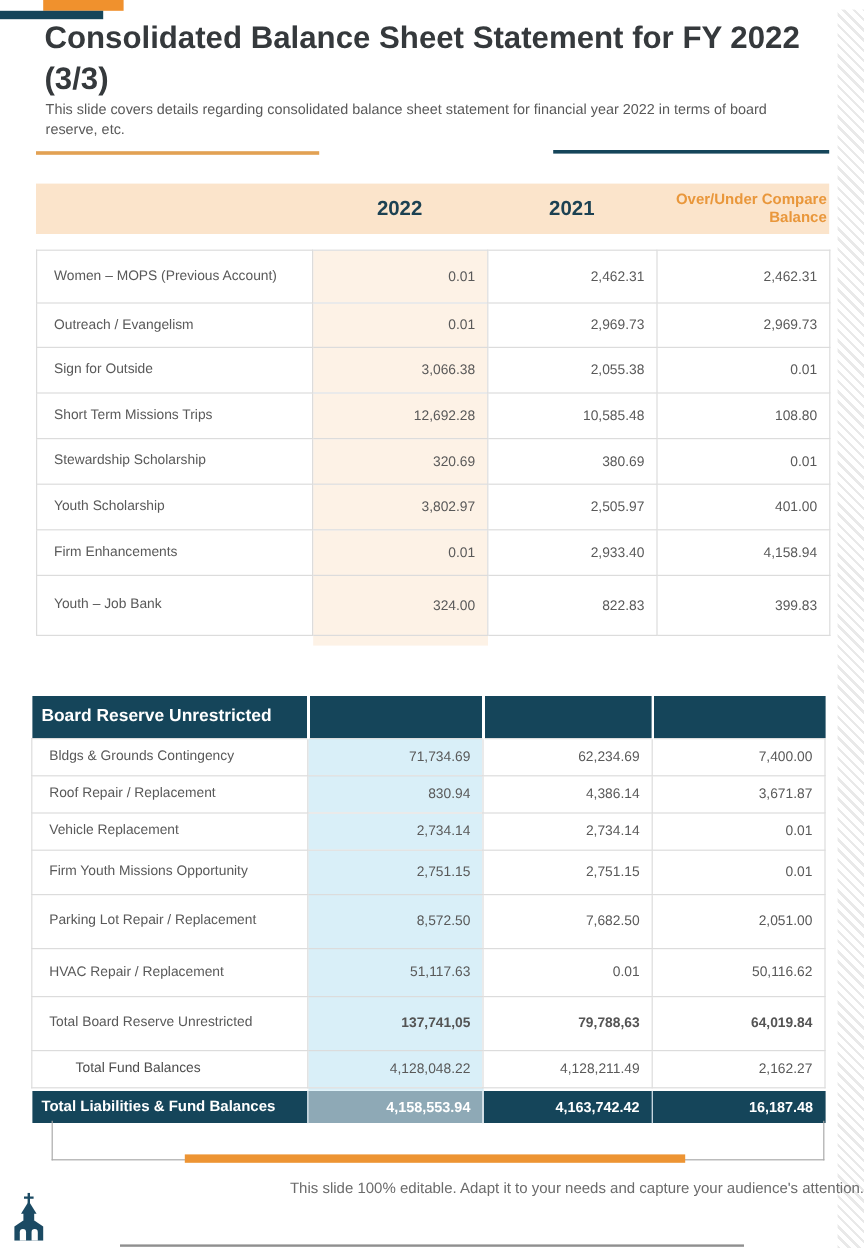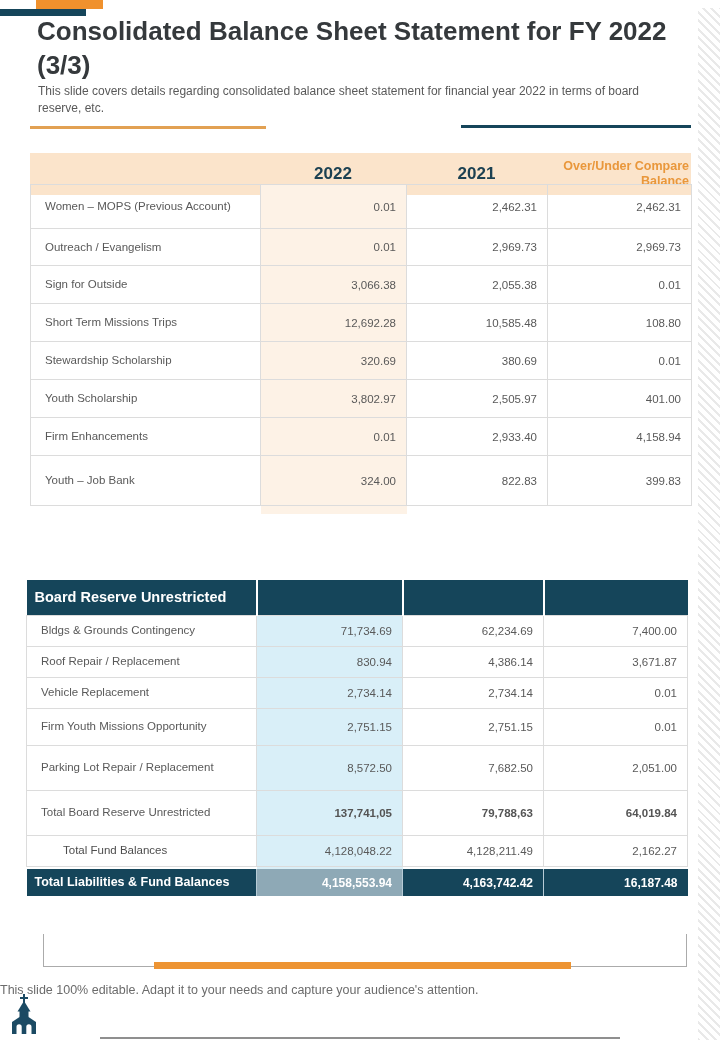--- a/index.html
+++ b/index.html
@@ -24,21 +24,21 @@
 
   
   .band { position:absolute; left:30px; top:153px; width:661px; height:42px; background:#FBE4CB;
           display:flex; align-items:center; }
   .band .sp  { width:230px; }
   .band .y22 { width:146px; text-align:center; font-size:17px; font-weight:bold; color:#1C4152; }
   .band .y21 { width:141px; text-align:center; font-size:17px; font-weight:bold; color:#1C4152; }
   .band .ou  { width:144px; text-align:right; font-size:12.5px; font-weight:bold; color:#E9973B;
                line-height:1.18; padding-right:2px; }
 
-  .t1 { position:absolute; left:30px; top:184px;border-radius:25px; }
+  .t1 { position:absolute; left:30px; top:208px;border-radius:25px; }
   .t2 { position:absolute; left:26px; top:580px; }
 
   table { border-collapse:collapse; table-layout:fixed; width:661px; font-size:11.5px; color:#595959; }
   td { border:1px solid #DCDCDC; overflow:hidden; }
   td.lbl { text-align:left; padding:3px 8px 3px 14px; line-height:1.3; }
   td.val { text-align:right; padding:3px 10px; }
   .t1 td.c22 { background:#FDF2E6; }
   .t2 td.c22 { background:#D9EFF8; }
 
   tr.h44{height:44px} tr.h38{height:38px} tr.h50{height:50px} tr.h41{height:41px} tr.h31{height:31px} tr.h37{height:37px} tr.h45{height:45px}
@@ -61,21 +61,21 @@
                  border-left:1px solid #B7CBD6; font-size:12px; }
   tr.dtotal td:first-child { border-left:none; font-size:12.5px; padding-left:8px; }
   tr.dtotal td.c22 { background:#8EA9B6 !important; }
 
   .bottom-box { position:absolute; left:43px; top:934px; width:644px; height:33px;
                 border:1px solid #ABABAB; border-top:none; }
   .thick-orange { position:absolute; left:154px; top:962px; width:417px; height:7px; background:#ED9433; }
 
   .church { position:absolute; left:8px; top:994px; }
 
-  .footer { position:absolute; left:0; top:983px; width:720px; text-align:left;
+  .footer { position:absolute; left:0; top:983px; width:720px; text-align:right;
             font-size:12.5px; color:#6b6b6b; }
   .bottom-line { position:absolute; left:100px; top:1037px; width:520px; height:2px; background:#8f8f8f; }
 </style>
 </head>
 <body>
 
 <div class="slide">
 
   <div class="decor-orange"></div>
   <div class="decor-teal"></div>
@@ -199,20 +199,26 @@
           <td class="val c22">2,751.15</td>
           <td class="val">2,751.15</td>
           <td class="val">0.01</td>
         </tr>
         <tr class="h45">
           <td class="lbl">Parking Lot Repair / Replacement</td>
           <td class="val c22">8,572.50</td>
           <td class="val">7,682.50</td>
           <td class="val">2,051.00</td>
         </tr>
+        <tr class="h40">
+          <td class="lbl">HVAC Repair / Replacement</td>
+          <td class="val c22">51,117.63</td>
+          <td class="val">0.01</td>
+          <td class="val">50,116.62</td>
+        </tr>
         <tr class="bvals h45">
           <td class="lbl">Total Board Reserve Unrestricted</td>
           <td class="val c22">137,741,05</td>
           <td class="val">79,788,63</td>
           <td class="val">64,019.84</td>
         </tr>
         <tr class="blabel h31">
           <td class="lbl">Total Fund Balances</td>
           <td class="val c22">4,128,048.22</td>
           <td class="val">4,128,211.49</td>

